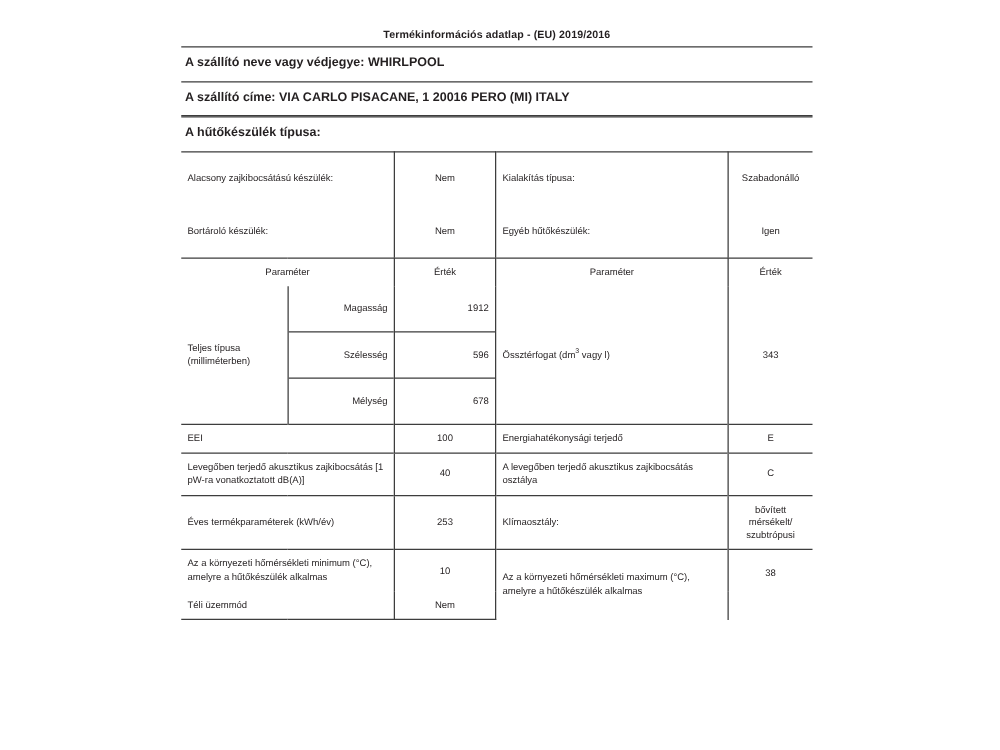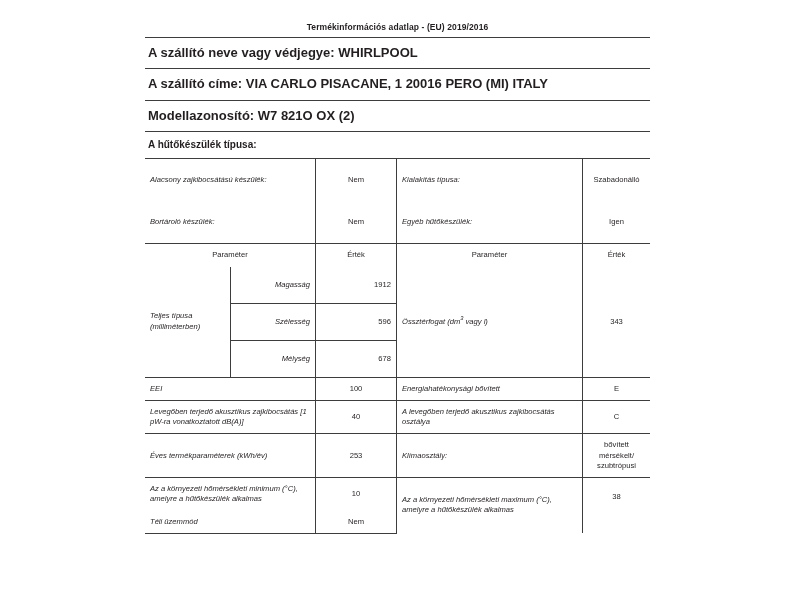--- a/index.html
+++ b/index.html
@@ -39,21 +39,21 @@
 
   
   .rule {
     border-top: 1.4px solid #3d3d3d;
     height: 0;
     font-size: 0;
     line-height: 0;
   }
 
   .info-row {
-    font-size: 13px;
+    font-size: 10px;
     font-weight: bold;
     padding: 7px 0 7px 3px;
     line-height: 1.25;
   }
 
   
   table.grid {
     width: 100%;
     border-collapse: collapse;
     table-layout: fixed;
@@ -62,21 +62,21 @@
   table.grid td {
     vertical-align: middle;
     padding: 6px 5px;
     line-height: 1.35;
   }
   .vline-r { border-right: 1.1px solid #3d3d3d; }
   .hline-t { border-top: 1.4px solid #3d3d3d; }
   .hline-b { border-bottom: 1.4px solid #3d3d3d; }
   .thin-b  { border-bottom: 1.1px solid #3d3d3d; }
   .ctr { text-align: center; }
-  .lft { text-align: left; font-style: italic; }
+  .lft { text-align: left; }
 
   .type-tbl td { height: 30px; }
 
   .sec-label {
     font-size: 10px;
     font-weight: bold;
     padding: 7px 0 7px 3px;
     line-height: 1.25;
   }
 
@@ -107,21 +107,20 @@
 
     <div class="doc-title">Termékinformációs adatlap - (EU) 2019/2016</div>
 
     <div class="rule"></div>
     <div class="info-row">A szállító neve vagy védjegye: WHIRLPOOL</div>
 
     <div class="rule"></div>
     <div class="info-row">A szállító címe: VIA CARLO PISACANE, 1 20016 PERO (MI) ITALY</div>
 
     <div class="rule"></div>
-    <div class="info-row">Modellazonosító: W7 821O OX (2)</div>
 
     <div class="rule"></div>
     <div class="sec-label">A hűtőkészülék típusa:</div>
 
     <table class="grid type-tbl">
       <tbody>
           <tr>
         <td class="lft hline-t vline-r" style="width:160px">Alacsony zajkibocsátású készülék:</td>
         <td class="ctr hline-t vline-r" style="width:70px">Nem</td>
         <td class="lft hline-t vline-r" style="width:175px">Kialakítás típusa:</td>
@@ -182,21 +181,21 @@
           </tbody>
               </table>
         </td>
         <td class="lft vline-r" style="width:175px"><span>Össztérfogat (dm</span><sup>3</sup><span> vagy l)</span></td>
         <td class="ctr">343</td>
       </tr>
 
       <tr>
         <td class="lft hline-t vline-r" colspan="2">EEI</td>
         <td class="ctr hline-t vline-r">100</td>
-        <td class="lft hline-t vline-r">Energiahatékonysági bővített</td>
+        <td class="lft hline-t vline-r">Energiahatékonysági terjedő</td>
         <td class="ctr hline-t">E</td>
       </tr>
 
       <tr>
         <td class="lft hline-t vline-r" colspan="2">Levegőben terjedő akusztikus zajkibocsátás [1 pW-ra vonatkoztatott dB(A)]</td>
         <td class="ctr hline-t vline-r">40</td>
         <td class="lft hline-t vline-r">A levegőben terjedő akusztikus zajkibocsátás osztálya</td>
         <td class="ctr hline-t">C</td>
       </tr>
 

